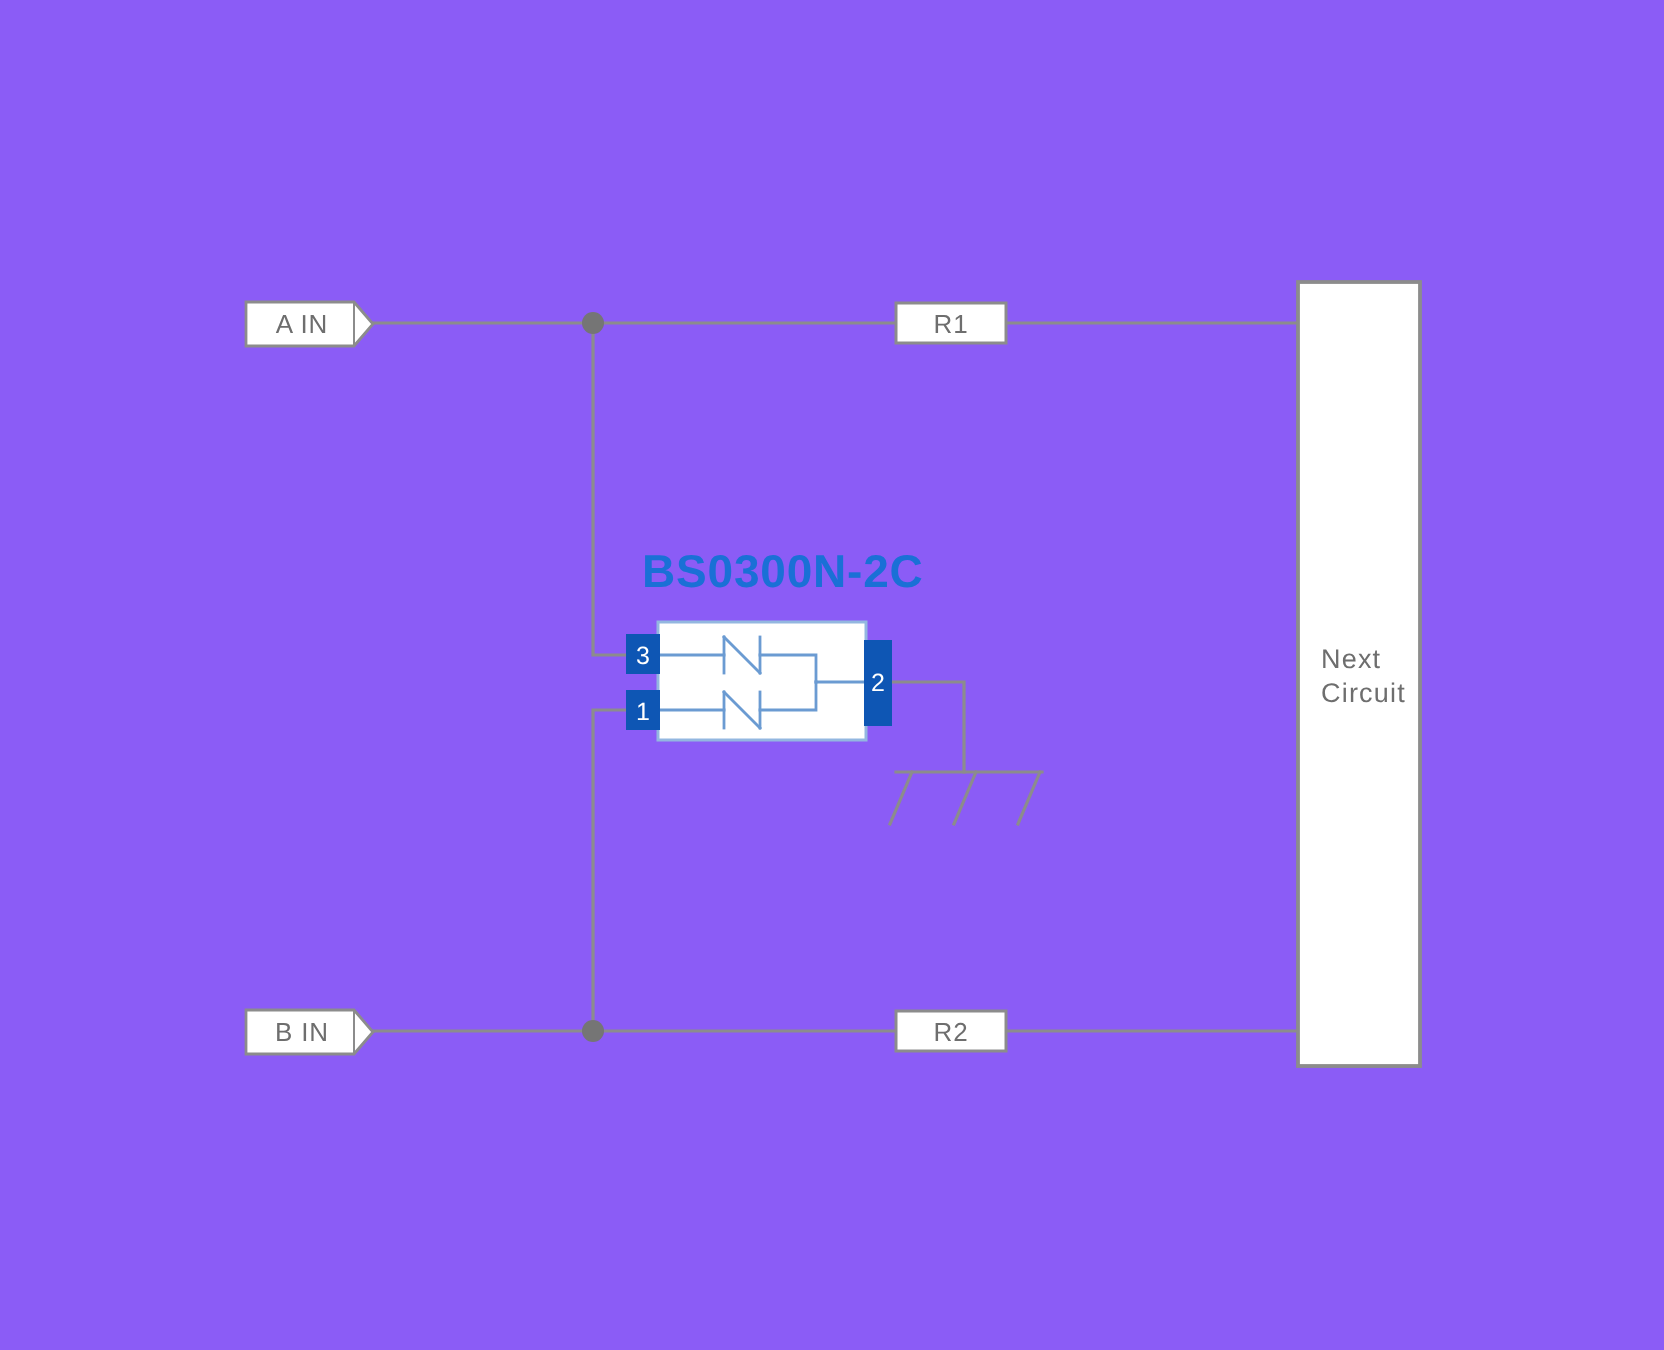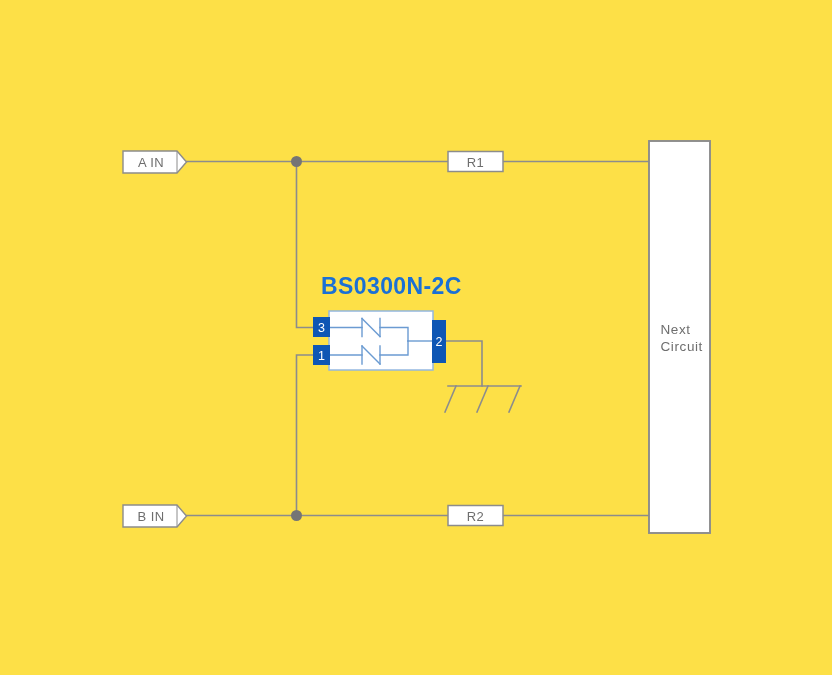--- a/index.html
+++ b/index.html
@@ -5,21 +5,21 @@
   html, body {
     margin: 0;
     padding: 0;
     background: #ffffff;
     font-family: "Liberation Sans", "DejaVu Sans", sans-serif;
   }
   .canvas {
     position: relative;
     width: 832px;
     height: 675px;
-    background: #fde047;
+    background: #8b5cf6;
     overflow: hidden;
   }
   svg { display: block; }
 
   .wire {
     stroke: #8c8c8c;
     stroke-width: 1.6;
     fill: none;
     stroke-linecap: square;
     stroke-linejoin: miter;

